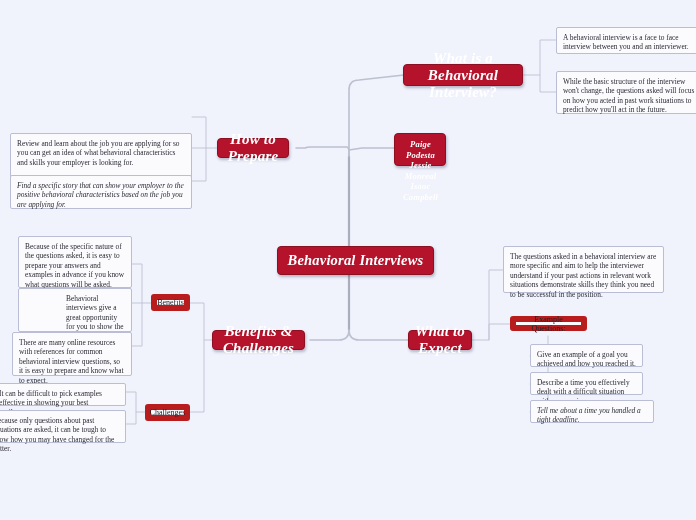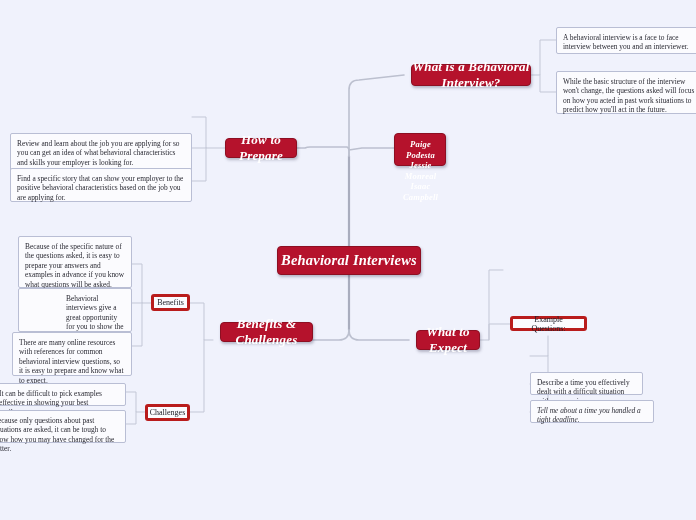--- a/index.html
+++ b/index.html
@@ -22,42 +22,42 @@
     border:1px solid #8d0f22;
     border-radius:4px;
     font-style:italic;
     font-weight:bold;
     text-align:center;
     display:flex;align-items:center;justify-content:center;
     box-shadow:1px 2px 3px rgba(60,60,90,.33);
     letter-spacing:.2px;
   }
   .red.center{font-size:14.5px;}
-  .red.branch{font-size:13px;margin-left:8px;}
+  .red.branch{font-size:15px;}
   .red.names{
     display:block;text-align:center;
     font-size:8.5px;line-height:10.5px;
     padding:5px 7px 5px 8px;
   }
 
   
   .leaf{
     background:#fbfbfe;
     border:1px solid #b9bed4;
     border-radius:2px;
     color:#2a2a33;
     font-size:7.4px;
     line-height:9.4px;
     padding:5px 6px 5px 6px;
     box-sizing:border-box;
   }
   
   .pill{
     background:#fbfbfe;
-    border:3px solid #b91c1c;
+    border:6px solid #b91c1c;
     border-radius:3px;
     color:#22222b;
     font-size:8px;
     text-align:center;
     display:flex;align-items:center;justify-content:center;
     padding:0 5px;
   }
 </style>
 </head>
 <body>
@@ -104,21 +104,21 @@
 
       <path d="M471 340 L489 340 L489 270 L503 270"></path>
       <path d="M489 340 L489 324 L510 324"></path>
 
       <path d="M548 336 L548 356 L530 356"></path>
       <path d="M548 356 L548 384 L530 384"></path>
       <path d="M548 384 L548 412 L530 412"></path>
     </g>
   </svg>
 
-  <div class="node red center" style="left:277px;top:246px;width:144px;height:29px;">
+  <div class="node red center" style="left:277px;top:246px;width:157px;height:29px;">
     <span>Behavioral Interviews</span>
   </div>
 
   <div class="node red branch" style="left:403px;top:64px;width:120px;height:22px;">
     <span>What is a Behavioral Interview?</span>
   </div>
 
   <div class="node leaf" style="left:556px;top:27px;width:148px;height:27px;">
     <span>A behavioral interview is a face to face interview between you and an interviewer.</span>
   </div>
@@ -135,25 +135,25 @@
 
   <div class="node red branch" style="left:217px;top:138px;width:72px;height:20px;justify-content:flex-end;">
     <span>How to Prepare</span>
   </div>
 
 
   <div class="node leaf" style="left:10px;top:133px;width:182px;height:45px;">
     <span>Review and learn about the job you are applying for so you can get an idea of what behavioral characteristics and skills your employer is looking for.</span>
   </div>
 
-  <div class="node leaf" style="left:10px;top:168px;width:182px;height:34px;">
+  <div class="node leaf" style="left:10px;top:175px;width:182px;height:34px;font-style:italic;">
     <span>Find a specific story that can show your employer to the positive behavioral characteristics based on the job you are applying for.</span>
   </div>
 
-  <div class="node red branch" style="left:212px;top:322px;width:93px;height:20px;">
+  <div class="node red branch" style="left:212px;top:330px;width:93px;height:20px;">
     <span>Benefits &amp; Challenges</span>
   </div>
 
   <div class="node pill" style="left:151px;top:294px;width:39px;height:17px;">
     <span>Benefits</span>
   </div>
 
   <div class="node pill" style="left:145px;top:404px;width:45px;height:17px;">
     <span>Challenges</span>
   </div>
@@ -175,25 +175,31 @@
   </div>
 
   <div class="node leaf" style="left:-14px;top:410px;width:140px;height:33px;">
     <span>Because only questions about past situations are asked, it can be tough to show how you may have changed for the better.</span>
   </div>
 
   <div class="node red branch" style="left:408px;top:330px;width:64px;height:20px;">
     <span>What to Expect</span>
   </div>
 
+  <div class="node leaf" style="left:503px;top:246px;width:161px;height:47px;">
+    <span>The questions asked in a behavioral interview are more specific and aim to help the interviewer understand if your past actions in relevant work situations demonstrate skills they think you need to be successful in the position.</span>
+  </div>
 
   <div class="node pill" style="left:510px;top:316px;width:77px;height:15px;">
     <span>Example Questions:</span>
   </div>
 
+  <div class="node leaf" style="left:530px;top:344px;width:113px;height:23px;">
+    <span>Give an example of a goal you achieved and how you reached it.</span>
+  </div>
 
   <div class="node leaf" style="left:530px;top:372px;width:113px;height:23px;">
     <span>Describe a time you effectively dealt with a difficult situation with a supervisor.</span>
   </div>
 
   <div class="node leaf" style="left:530px;top:400px;width:124px;height:23px;font-style:italic;">
     <span>Tell me about a time you handled a tight deadline.</span>
   </div>
 
 </div>

